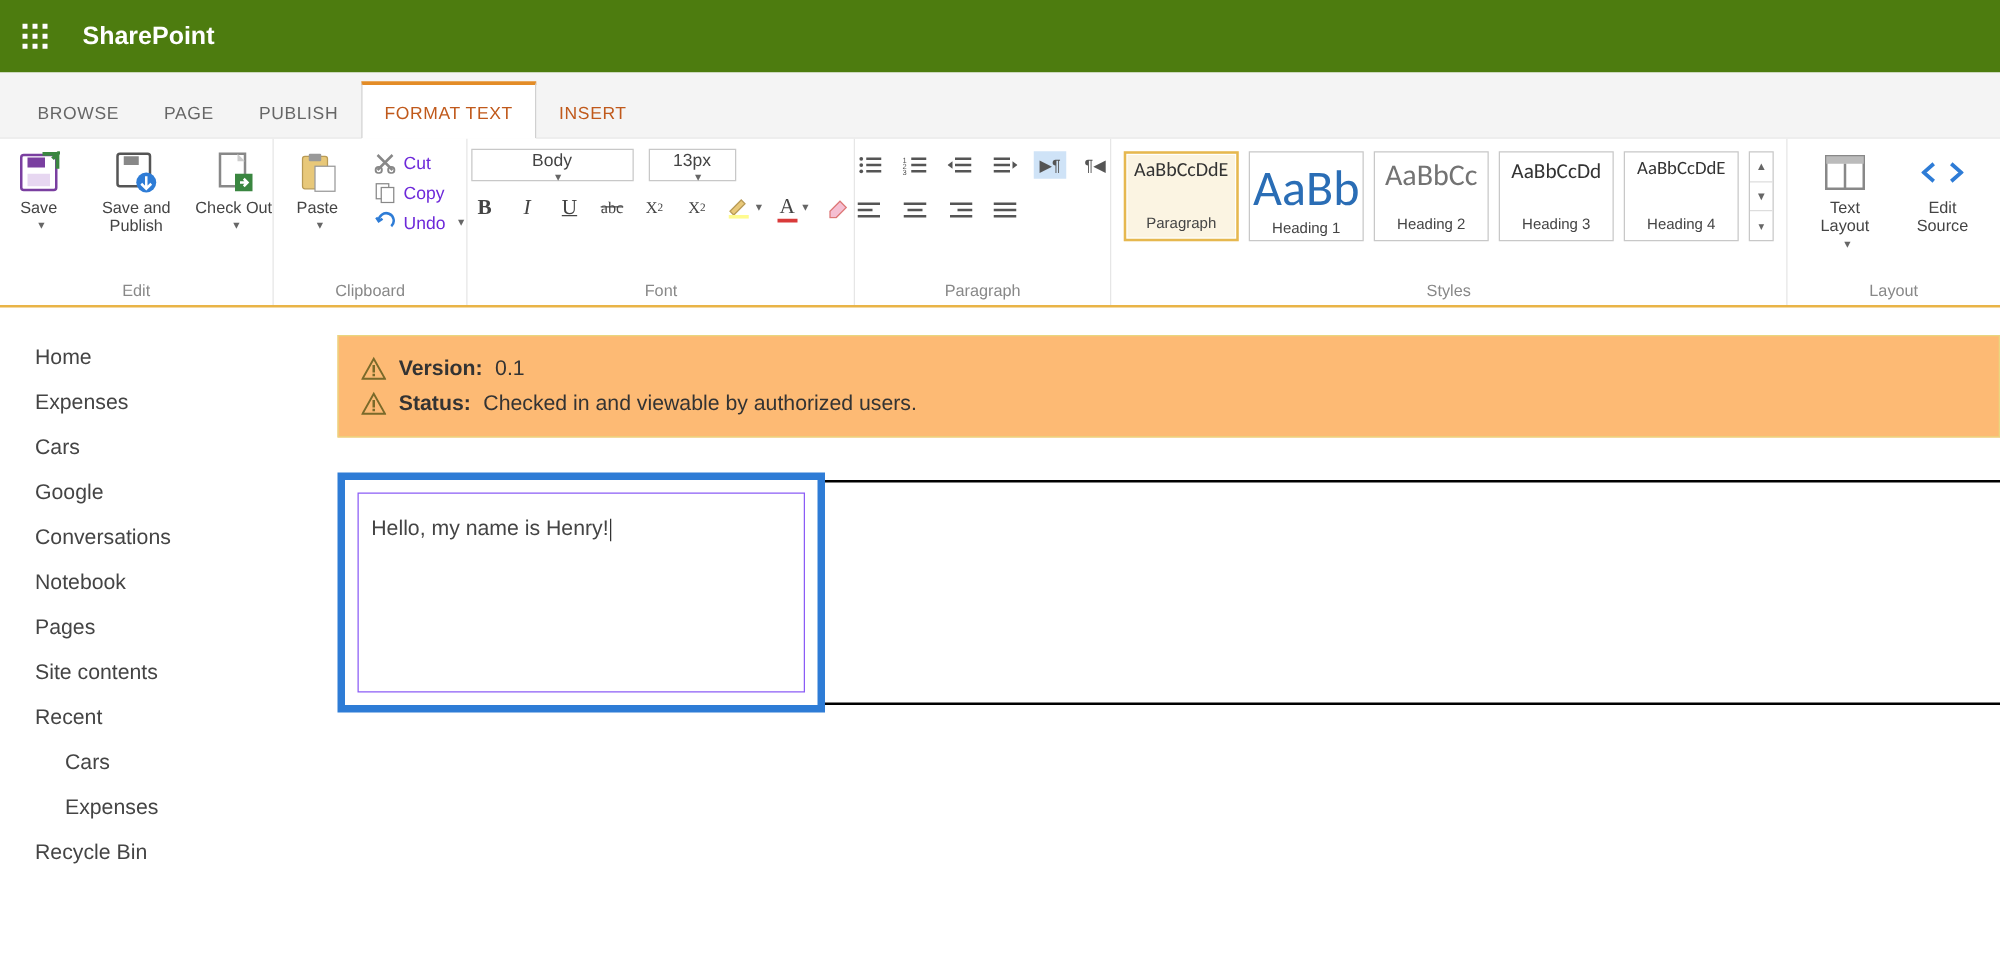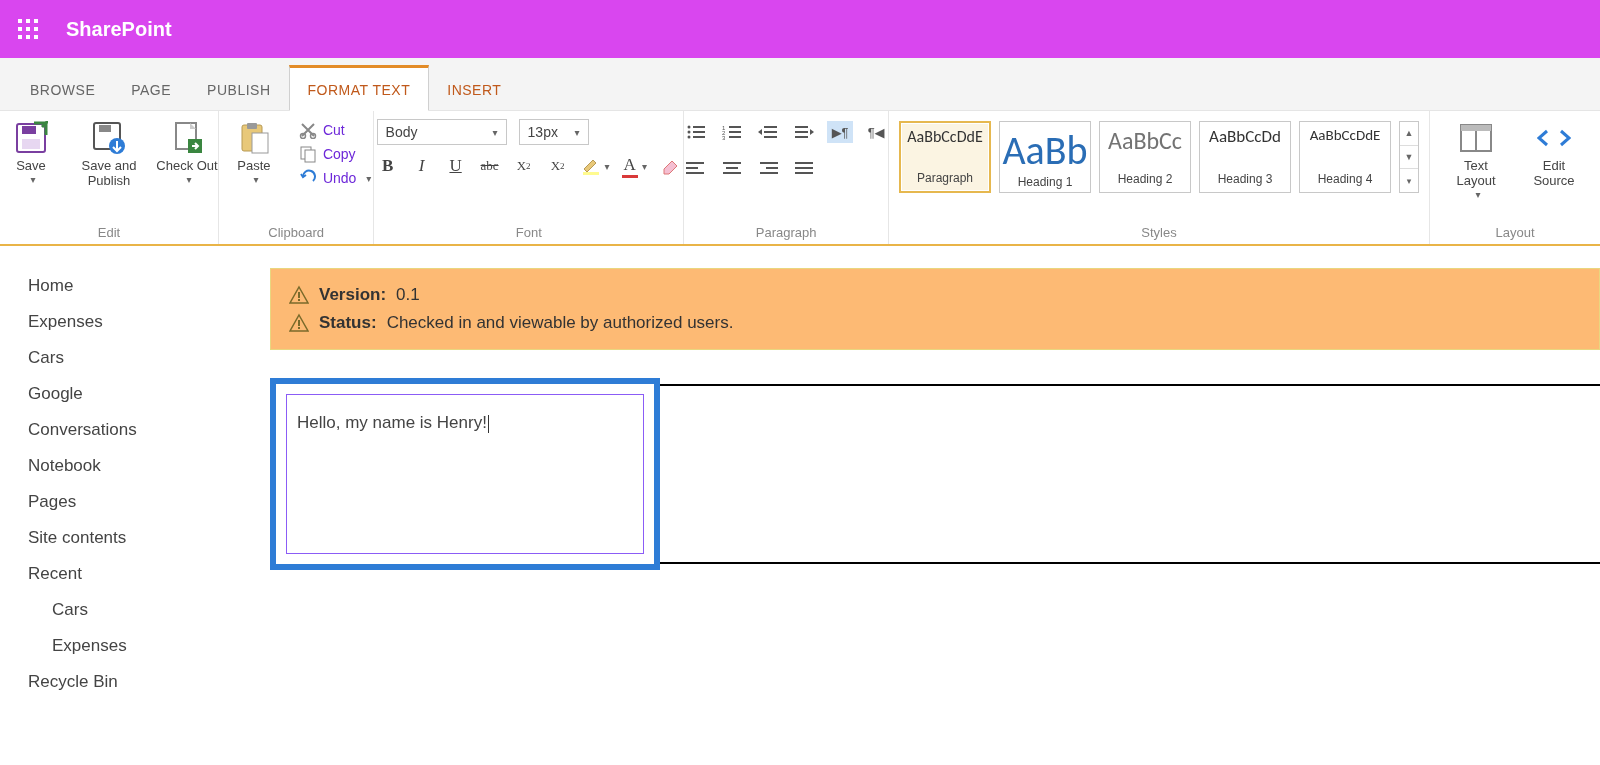--- a/index.html
+++ b/index.html
@@ -1,18 +1,18 @@
 <!DOCTYPE html>
 <html><head>
 <meta charset="utf-8">
 <style>
   * { box-sizing: border-box; }
   html, body { margin:0; padding:0; font-family: "Segoe UI", Arial, sans-serif; font-size:14px; color:#333; background:#fff; width:1600px; }
   
-  .topbar { background:#d946ef; color:#fff; height:58px; display:flex; align-items:center; padding:0 18px; }
+  .topbar { background:#4d7c0f; color:#fff; height:58px; display:flex; align-items:center; padding:0 18px; }
   .waffle { width:20px; height:20px; display:grid; grid-template-columns:repeat(3,4px); grid-template-rows:repeat(3,4px); gap:4px; margin-right:28px; cursor:pointer;}
   .waffle span { background:#fff; width:4px; height:4px; }
   .brand { font-size:20px; font-weight:600; }
   
   .tabstrip { background:#f4f4f4; border-bottom:1px solid #e5e5e5; height:53px; display:flex; align-items:flex-end; padding:0 12px; }
   .tabstrip .tab { padding:14px 18px 12px 18px; font-size:14px; color:#666; letter-spacing:.5px; cursor:pointer; }
   .tabstrip .tab.active { color:#C0591B; border:1px solid #d0d0d0; border-bottom:1px solid #fff; border-top:3px solid #e38c27; background:#fff; margin-bottom:-1px; }
   .tabstrip .tab.accent { color:#C0591B; }
   
   .ribbon { display:flex; background:#fff; border-bottom:2px solid #e9b447; height:135px; }
@@ -22,21 +22,21 @@
   .bigbtn { display:flex; flex-direction:column; align-items:center; justify-content:flex-start; width:66px; cursor:pointer; padding-top:4px;}
   .bigbtn svg { width:34px; height:34px; }
   .bigbtn .lbl { font-size:13px; color:#444; text-align:center; line-height:1.15; margin-top:4px;}
   .minirow { display:flex; flex-direction:column; gap:6px; }
   .mini { display:flex; align-items:center; gap:6px; font-size:14px; color:#6d28d9; cursor:pointer; }
   .mini svg { width:18px; height:18px; }
   .dd::after { content:"▾"; font-size:10px; color:#666; margin-left:4px; }
   
   .fontcol { display:flex; flex-direction:column; gap:10px; padding-top:2px;}
   .selectrow { display:flex; gap:12px; }
-  .fakeselect { border:1px solid #c8c8c8; height:26px; display:flex; align-items:center; justify-content:space-between; padding:0 8px; font-size:14px; color:#444; background:#fff; cursor:pointer;}
+  .fakeselect { border:1px solid #c8c8c8; height:26px; display:flex; align-items:center; justify-content:space-between; padding:0 8px; font-size:14px; color:#444; background:#fff; cursor:pointer;flex-direction:column;}
   .fakeselect .arrow { font-size:10px; color:#666; margin-left:10px;}
   .btnrow { display:flex; gap:12px; align-items:center; }
   .fbtn { min-width:22px; height:22px; display:flex; align-items:center; justify-content:center; font-family:"Times New Roman",serif; font-size:17px; color:#444; cursor:pointer; }
   .fbtn.small { font-size:13px; }
   
   .pararow { display:flex; gap:10px; align-items:center;}
   .pbtn { width:26px; height:22px; display:flex; align-items:center; justify-content:center; cursor:pointer; color:#555;}
   .pcol { display:flex; flex-direction:column; gap:14px; padding-top:4px;}
   
   .gallery { display:flex; gap:8px; align-items:flex-start; padding-top:4px;}

